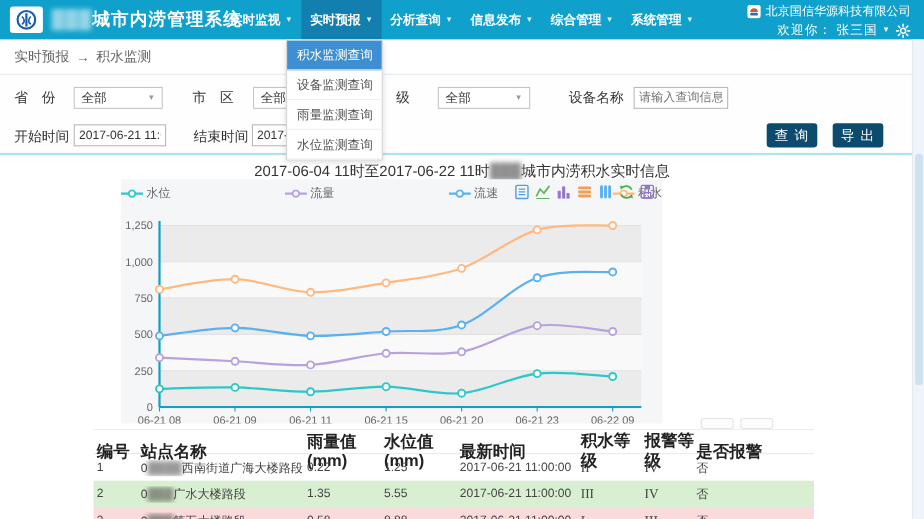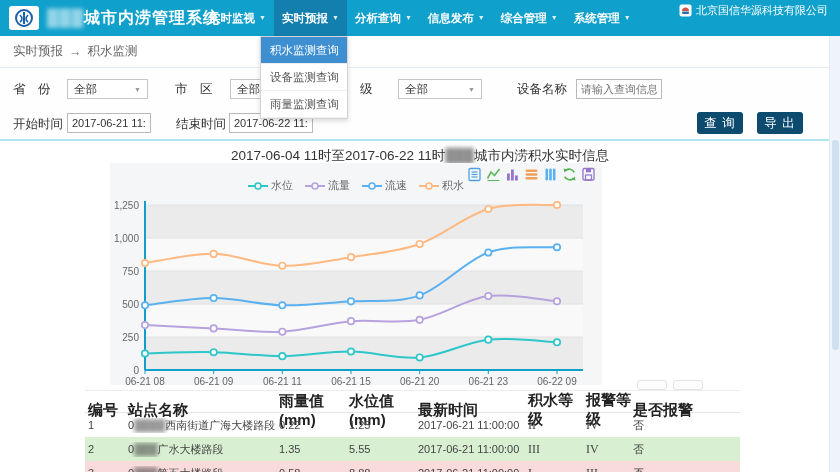--- a/index.html
+++ b/index.html
@@ -38,21 +38,21 @@
   .txt { position:absolute; height:20px; border:1px solid #b9b9b9; font-size:11px; color:#333; padding:0 4px;
     font-family:"Liberation Sans","DejaVu Sans",sans-serif; background:#fff; }
   .btn { position:absolute; height:22px; background:#0c4a6e; color:#fff; border:none; border-radius:3px;
     font-size:12.5px; letter-spacing:1px; cursor:pointer; font-family:inherit; }
 
   
   .content { position:absolute; left:0; top:143px; width:840px; height:329px; background:#fff; }
   .chart-title { position:absolute; left:0; top:4px; width:840px; text-align:center; font-size:13.5px; color:#333; }
 
   .chart-widget { position:absolute; left:110px; top:20px; width:492px; height:222px; background:#f5f6f7; }
-  .legend { position:absolute; left:0; top:15px; width:492px; display:flex; justify-content:center; gap:12px; }
+  .legend { position:absolute; left:0; top:5px; width:492px; display:flex; justify-content:space-between; gap:12px; }
   .legend-item { display:flex; align-items:center; gap:3px; font-size:11px; color:#666; cursor:pointer; }
   .toolbox { position:absolute; right:6px; top:4px; display:flex; gap:4px; }
   .tool-icon { width:15px; height:15px; cursor:pointer; }
 
   .ghost-box { position:absolute; width:30px; height:10px; border:1px solid #e3e3e3; border-radius:3px; background:#fdfdfd; }
 
   
   .tbl { position:absolute; left:85px; top:247px; width:655px; }
   .trow { display:grid; grid-template-columns:40px 151px 70px 69px 110px 58px 47px 1fr;
     padding-left:3px; align-items:center; }
@@ -117,20 +117,40 @@
     <div class="hdr-right">
       <div class="company-line">
         <span>
           <svg width="13" height="13" viewBox="0 0 13 13">
             <rect x="0.5" y="0.5" width="12" height="12" rx="2" fill="#fff"></rect>
             <path d="M3,7 A3.5,3.5 0 0 1 10,7 Z" fill="#d05548"></path>
             <rect x="3" y="7.5" width="7" height="2.6" rx="1" fill="#2a6fb0"></rect>
           </svg>
         </span>
         <span>北京国信华源科技有限公司</span>
+      </div>
+      <div class="welcome-line">
+        <span>欢迎你：</span>
+          <span>张三国</span>
+        <span class="caret">▼</span>
+        <span>
+          <svg width="14" height="14" viewBox="0 0 14 14">
+            <circle cx="7" cy="7" r="2.3" fill="none" stroke="#fff" stroke-width="1.3"></circle>
+            <g stroke="#fff" stroke-width="1.5" stroke-linecap="round">
+              <line x1="7" y1="1" x2="7" y2="2.8"></line>
+                <line x1="7" y1="11.2" x2="7" y2="13"></line>
+              <line x1="1" y1="7" x2="2.8" y2="7"></line>
+                <line x1="11.2" y1="7" x2="13" y2="7"></line>
+              <line x1="2.8" y1="2.8" x2="4" y2="4"></line>
+                <line x1="10" y1="10" x2="11.2" y2="11.2"></line>
+              <line x1="2.8" y1="11.2" x2="4" y2="10"></line>
+                <line x1="10" y1="4" x2="11.2" y2="2.8"></line>
+            </g>
+          </svg>
+        </span>
       </div>
     </div>
   </div>
 
   <div class="crumbs">
     <span>实时预报</span>
     <span>→</span>
     <span>积水监测</span>
   </div>
 
@@ -372,18 +392,19 @@
           <span class="roman">III</span>
           <span>否</span>
         </div>
       </div>
   </div>
 
   <div class="menu" id="dropdown">
       <div class="menu-item active">积水监测查询</div>
       <div class="menu-item">设备监测查询</div>
       <div class="menu-item">雨量监测查询</div>
+      <div class="menu-item">水位监测查询</div>
     </div>
 
   <div class="sbar">
     <div class="sthumb"></div>
   </div>
 </div>
 
 </body></html>

